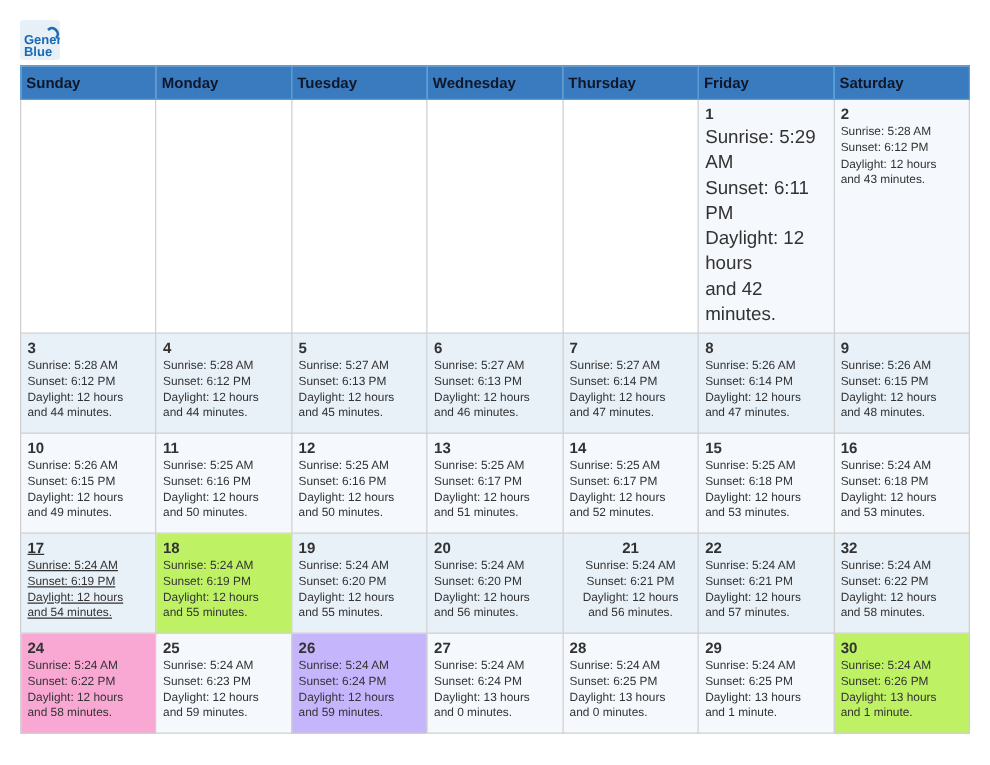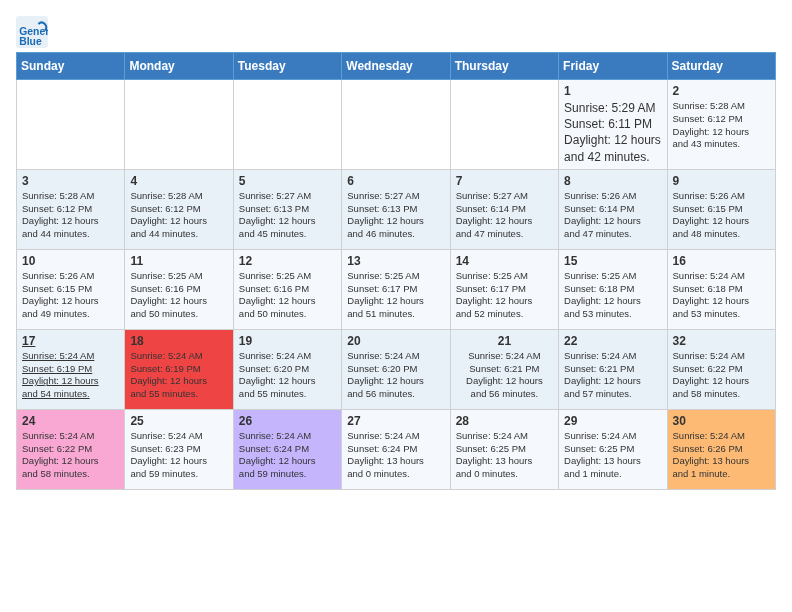--- a/index.html
+++ b/index.html
@@ -38,21 +38,21 @@
       color: #555;
       margin-top: 2px;
     }
     .calendar-table {
       width: 100%;
       border-collapse: collapse;
       table-layout: fixed;
     }
     .calendar-table th {
       background: #3a7bbf;
-      color: #ffffff;
+      color: #0f172a;
       font-size: 12px;
       font-weight: bold;
       padding: 6px 4px;
       text-align: left;
       border: 1px solid #5a9fd4;
     }
     .calendar-table td {
       vertical-align: top;
       border: 1px solid #d0d0d0;
       padding: 4px 5px;
@@ -114,21 +114,21 @@
   </thead>
   <tbody id="calendar-body">
   <tr>
         <td class="cell-empty"></td>
         <td class="cell-empty"></td>
         <td class="cell-empty"></td>
         <td class="cell-empty"></td>
         <td class="cell-empty"></td>
         <td style="background: rgb(245, 248, 252);">
           <span class="day-number">1</span>
-          <div style="font-size: 12px; line-height: 1.35; white-space: pre-line;">Sunrise: 5:29 AM
+          <div style="font-size: 15px; line-height: 1.35; white-space: pre-line;">Sunrise: 5:29 AM
 Sunset: 6:11 PM
 Daylight: 12 hours
 and 42 minutes.</div>
         </td>
         <td style="background: rgb(245, 248, 252);">
           <span class="day-number">2</span>
           <div style="font-size: 9.5px; line-height: 1.35; white-space: pre-line;">Sunrise: 5:28 AM
 Sunset: 6:12 PM
 Daylight: 12 hours
 and 43 minutes.</div>
@@ -237,21 +237,21 @@
         </td>
       </tr>
       <tr>
         <td style="background: rgb(232, 240, 248); text-decoration: underline;">
           <span class="day-number">17</span>
           <div style="font-size: 9.5px; line-height: 1.35; white-space: pre-line;">Sunrise: 5:24 AM
 Sunset: 6:19 PM
 Daylight: 12 hours
 and 54 minutes.</div>
         </td>
-        <td style="background: #ef4444;">
+        <td style="background: #bef264;">
           <span class="day-number">18</span>
           <div style="font-size: 9.5px; line-height: 1.35; white-space: pre-line;">Sunrise: 5:24 AM
 Sunset: 6:19 PM
 Daylight: 12 hours
 and 55 minutes.</div>
         </td>
         <td style="background: rgb(232, 240, 248);">
           <span class="day-number">19</span>
           <div style="font-size: 9.5px; line-height: 1.35; white-space: pre-line;">Sunrise: 5:24 AM
 Sunset: 6:20 PM
@@ -323,21 +323,21 @@
 Daylight: 13 hours
 and 0 minutes.</div>
         </td>
         <td style="background: rgb(245, 248, 252);">
           <span class="day-number">29</span>
           <div style="font-size: 9.5px; line-height: 1.35; white-space: pre-line;">Sunrise: 5:24 AM
 Sunset: 6:25 PM
 Daylight: 13 hours
 and 1 minute.</div>
         </td>
-        <td style="background: #fdba74; margin-top: 16px;">
+        <td style="background: #bef264; margin-top: 16px;">
           <span class="day-number">30</span>
           <div style="font-size: 9.5px; line-height: 1.35; white-space: pre-line;">Sunrise: 5:24 AM
 Sunset: 6:26 PM
 Daylight: 13 hours
 and 1 minute.</div>
         </td>
       </tr>
     </tbody>
 </table>
 

